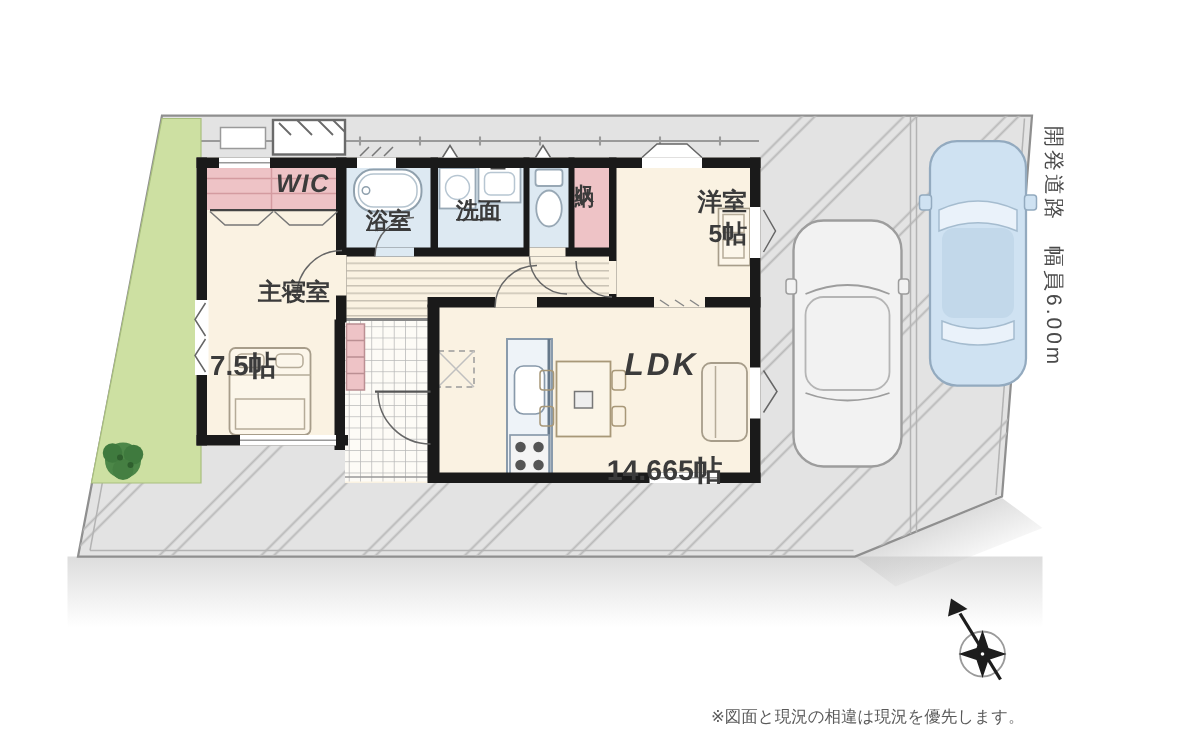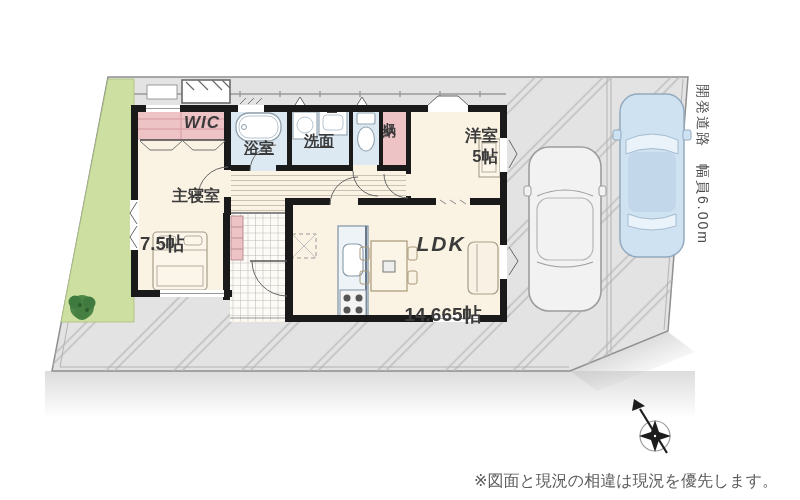--- a/index.html
+++ b/index.html
@@ -15,21 +15,21 @@
   .room-storage{left:383px;top:112px;font-size:13px;writing-mode:vertical-rl;letter-spacing:3px;}
   .room-west-1{left:414px;top:127px;width:84px;font-size:16.5px;text-align:right;}
   .room-west-2{left:414px;top:148px;width:84px;font-size:16.5px;text-align:right;}
   .room-bed-1{left:140px;top:188px;width:80px;font-size:16px;text-align:right;}
   .room-bed-2{left:140px;top:211px;width:80px;font-size:18.5px;text-align:left;margin-top:24px;}
   .room-ldk-1{left:408px;top:233px;width:66px;font-size:21px;letter-spacing:2px;text-align:center;font-style:italic;}
   .room-ldk-2{left:388px;top:257px;width:110px;font-size:19px;text-align:center;margin-top:48px;}
   .road-south{left:230px;top:375px;font-size:14.5px;font-weight:500;color:#4a4a4a;letter-spacing:2px;}
   .road-east{left:710px;top:84px;font-size:14px;font-weight:500;color:#4a4a4a;letter-spacing:2px;
              transform:rotate(90deg);transform-origin:left top;}
-  .note{left:474px;top:473px;font-size:16px;font-weight:400;color:#5a5a5a;}
+  .note{left:474px;top:473px;font-size:11px;font-weight:400;color:#5a5a5a;}
 </style>
 </head>
 <body>
 
 <div id="stage">
 <svg id="plan-svg" width="800" height="500" viewBox="0 0 800 500">
   <defs>
     <clipPath id="siteClip">
           <polygon points="108,77 688,77 668,331 570,371 52,371"></polygon>
         </clipPath>

